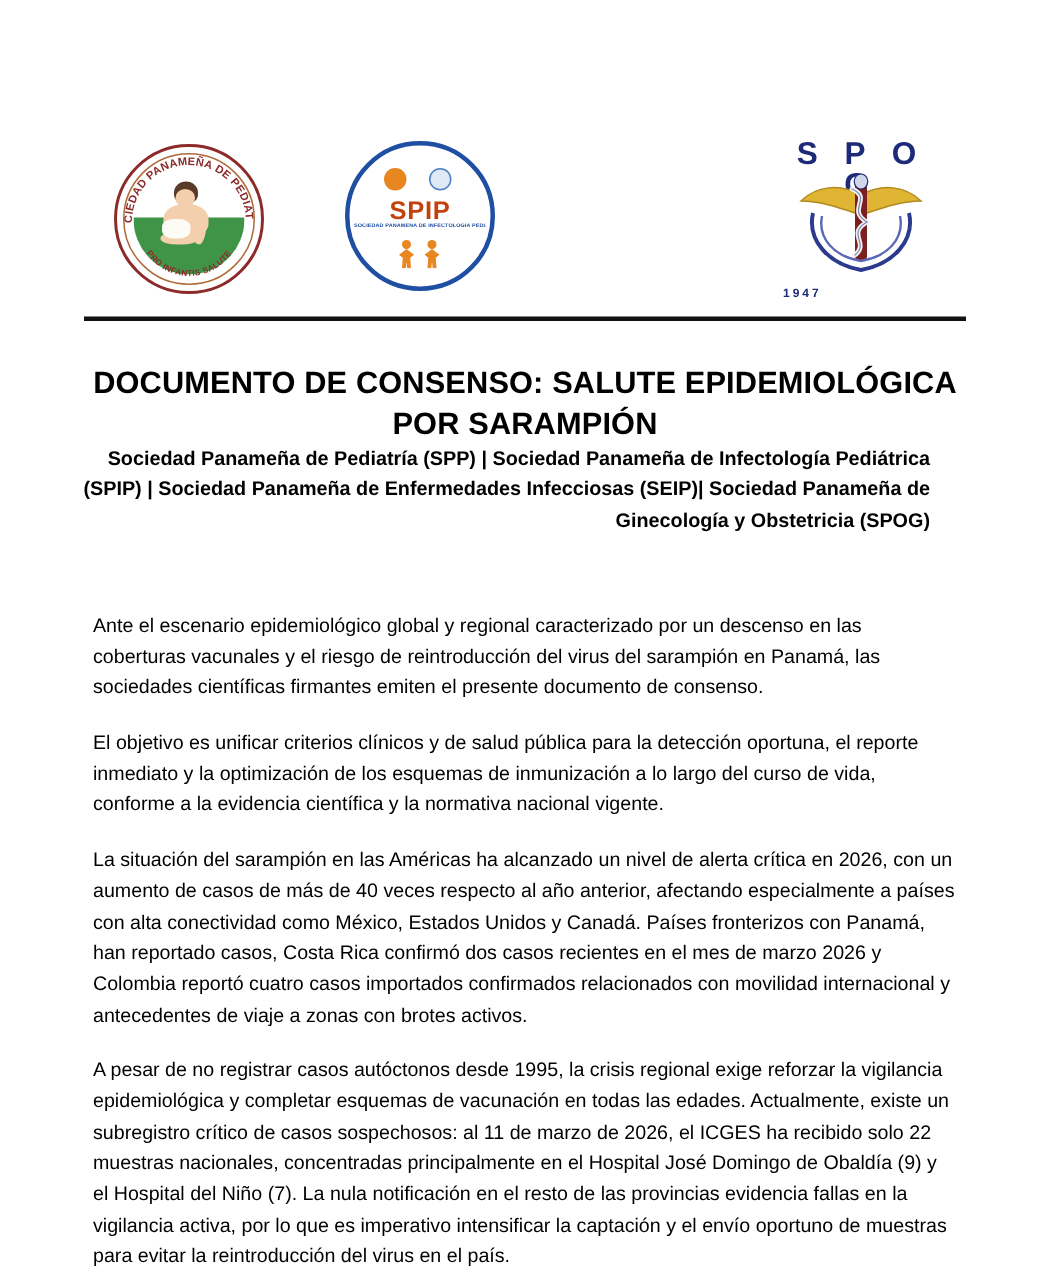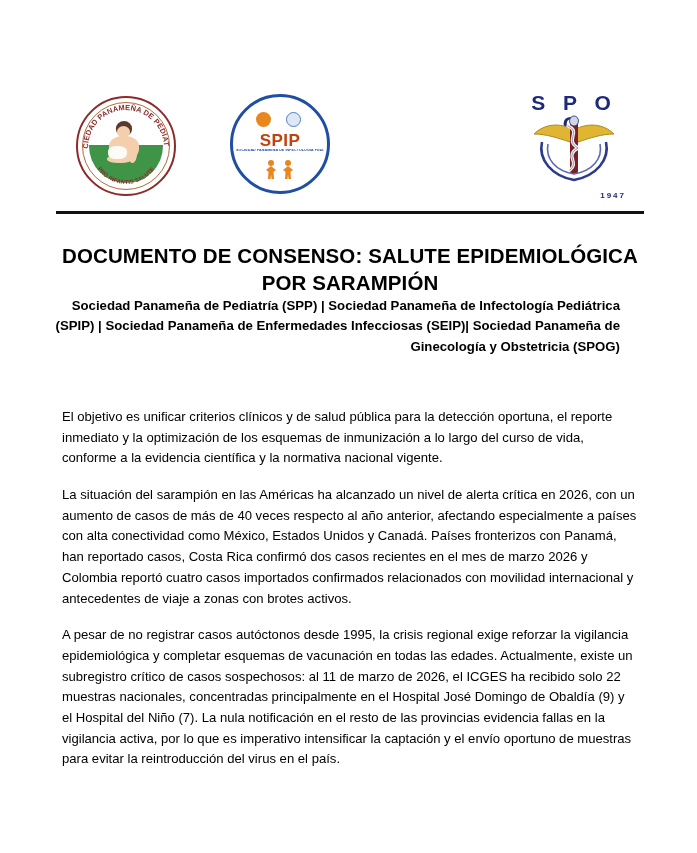--- a/index.html
+++ b/index.html
@@ -313,21 +313,21 @@
     position: absolute;
     left: 8px;
     top: 16px;
     width: 88px;
     height: 76px;
   }
   .spog-year {
     position: absolute;
     left: 0; right: 0;
     bottom: 0;
-    text-align: right;
+    text-align: left;
     font-size: 8px;
     font-weight: bold;
     color: #1c2a78;
     letter-spacing: 2px;
   }
 
   
   .hrule {
     position: absolute;
     left: 56px;
@@ -448,18 +448,19 @@
     </div>
   </div>
 
   <div class="hrule"></div>
 
   <h1 class="doc-title">DOCUMENTO DE CONSENSO: SALUTE EPIDEMIOLÓGICA POR SARAMPIÓN</h1>
 
   <div class="doc-subtitle">Sociedad Panameña de Pediatría (SPP) | Sociedad Panameña de Infectología Pediátrica (SPIP) | Sociedad Panameña de Enfermedades Infecciosas (SEIP)| Sociedad Panameña de Ginecología y Obstetricia (SPOG)</div>
 
   <div class="body-text">
+    <p>Ante el escenario epidemiológico global y regional caracterizado por un descenso en las coberturas vacunales y el riesgo de reintroducción del virus del sarampión en Panamá, las sociedades científicas firmantes emiten el presente documento de consenso.</p>
     <p>El objetivo es unificar criterios clínicos y de salud pública para la detección oportuna, el reporte inmediato y la optimización de los esquemas de inmunización a lo largo del curso de vida, conforme a la evidencia científica y la normativa nacional vigente.</p>
     <p>La situación del sarampión en las Américas ha alcanzado un nivel de alerta crítica en 2026, con un aumento de casos de más de 40 veces respecto al año anterior, afectando especialmente a países con alta conectividad como México, Estados Unidos y Canadá. Países fronterizos con Panamá, han reportado casos, Costa Rica confirmó dos casos recientes en el mes de marzo 2026 y Colombia reportó cuatro casos importados confirmados relacionados con movilidad internacional y antecedentes de viaje a zonas con brotes activos.</p>
     <p>A pesar de no registrar casos autóctonos desde 1995, la crisis regional exige reforzar la vigilancia epidemiológica y completar esquemas de vacunación en todas las edades. Actualmente, existe un subregistro crítico de casos sospechosos: al 11 de marzo de 2026, el ICGES ha recibido solo 22 muestras nacionales, concentradas principalmente en el Hospital José Domingo de Obaldía (9) y el Hospital del Niño (7). La nula notificación en el resto de las provincias evidencia fallas en la vigilancia activa, por lo que es imperativo intensificar la captación y el envío oportuno de muestras para evitar la reintroducción del virus en el país.</p>
   </div>
 
 </div>
 
 </body></html>

